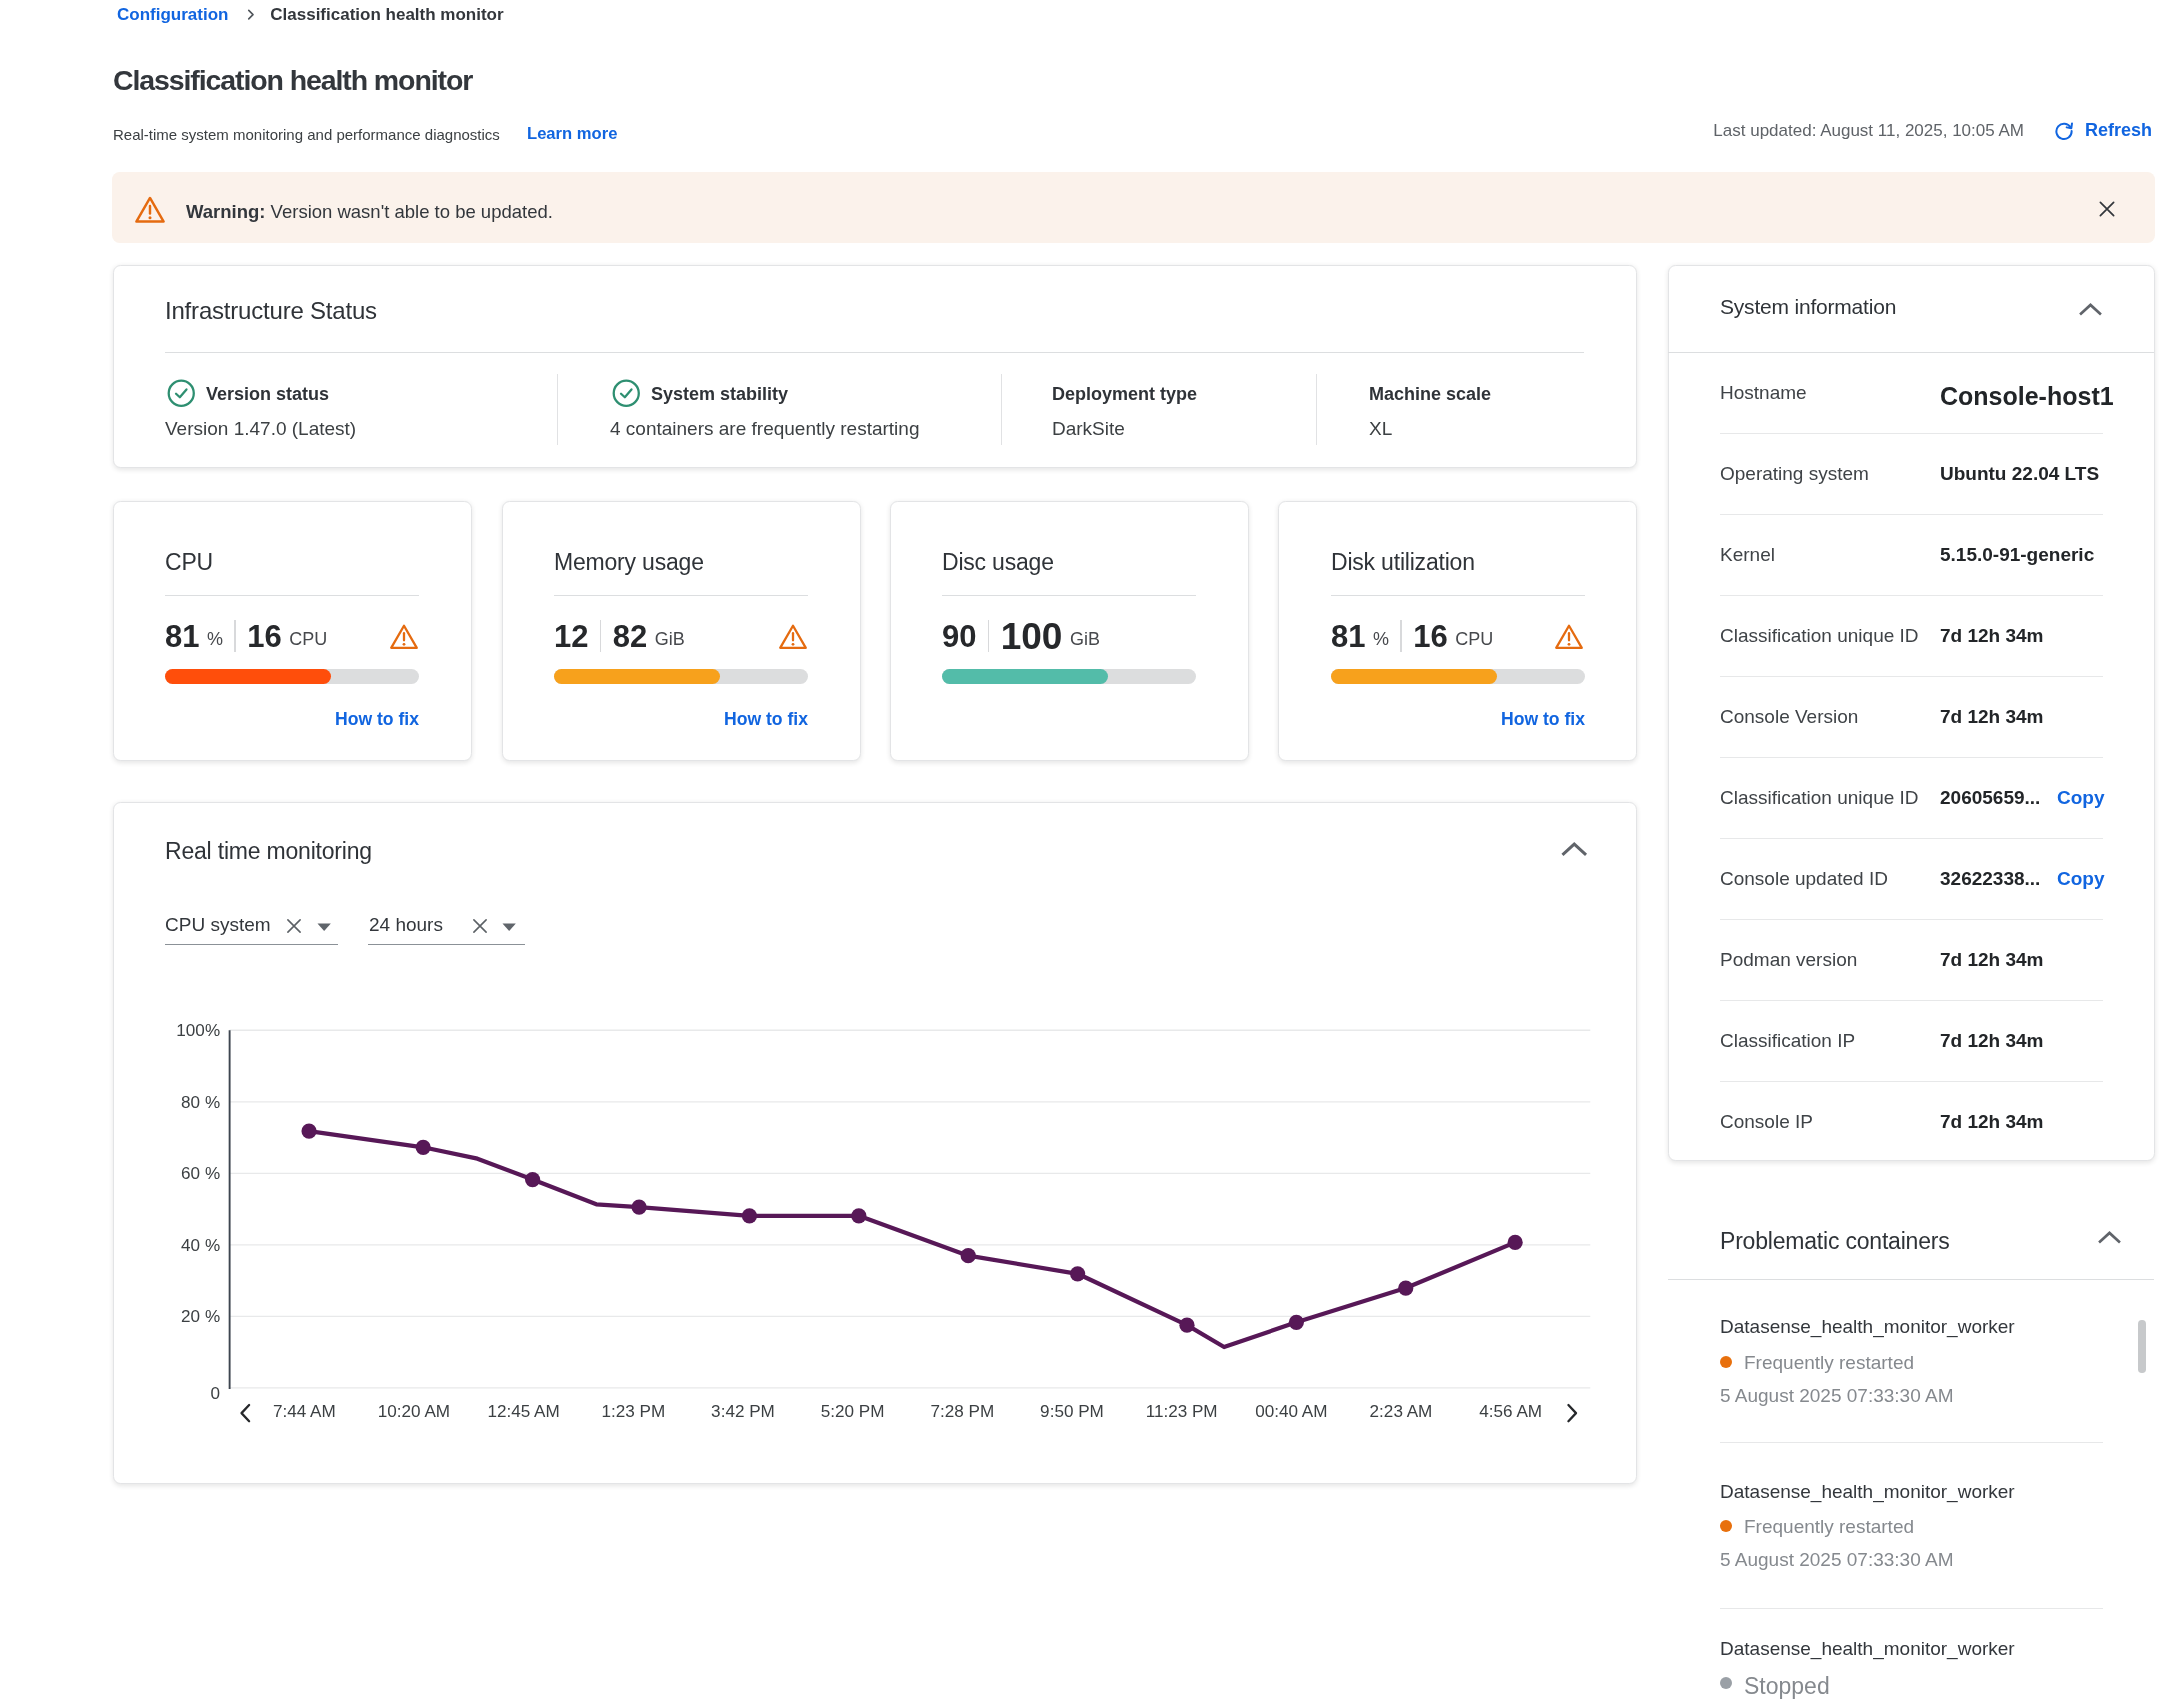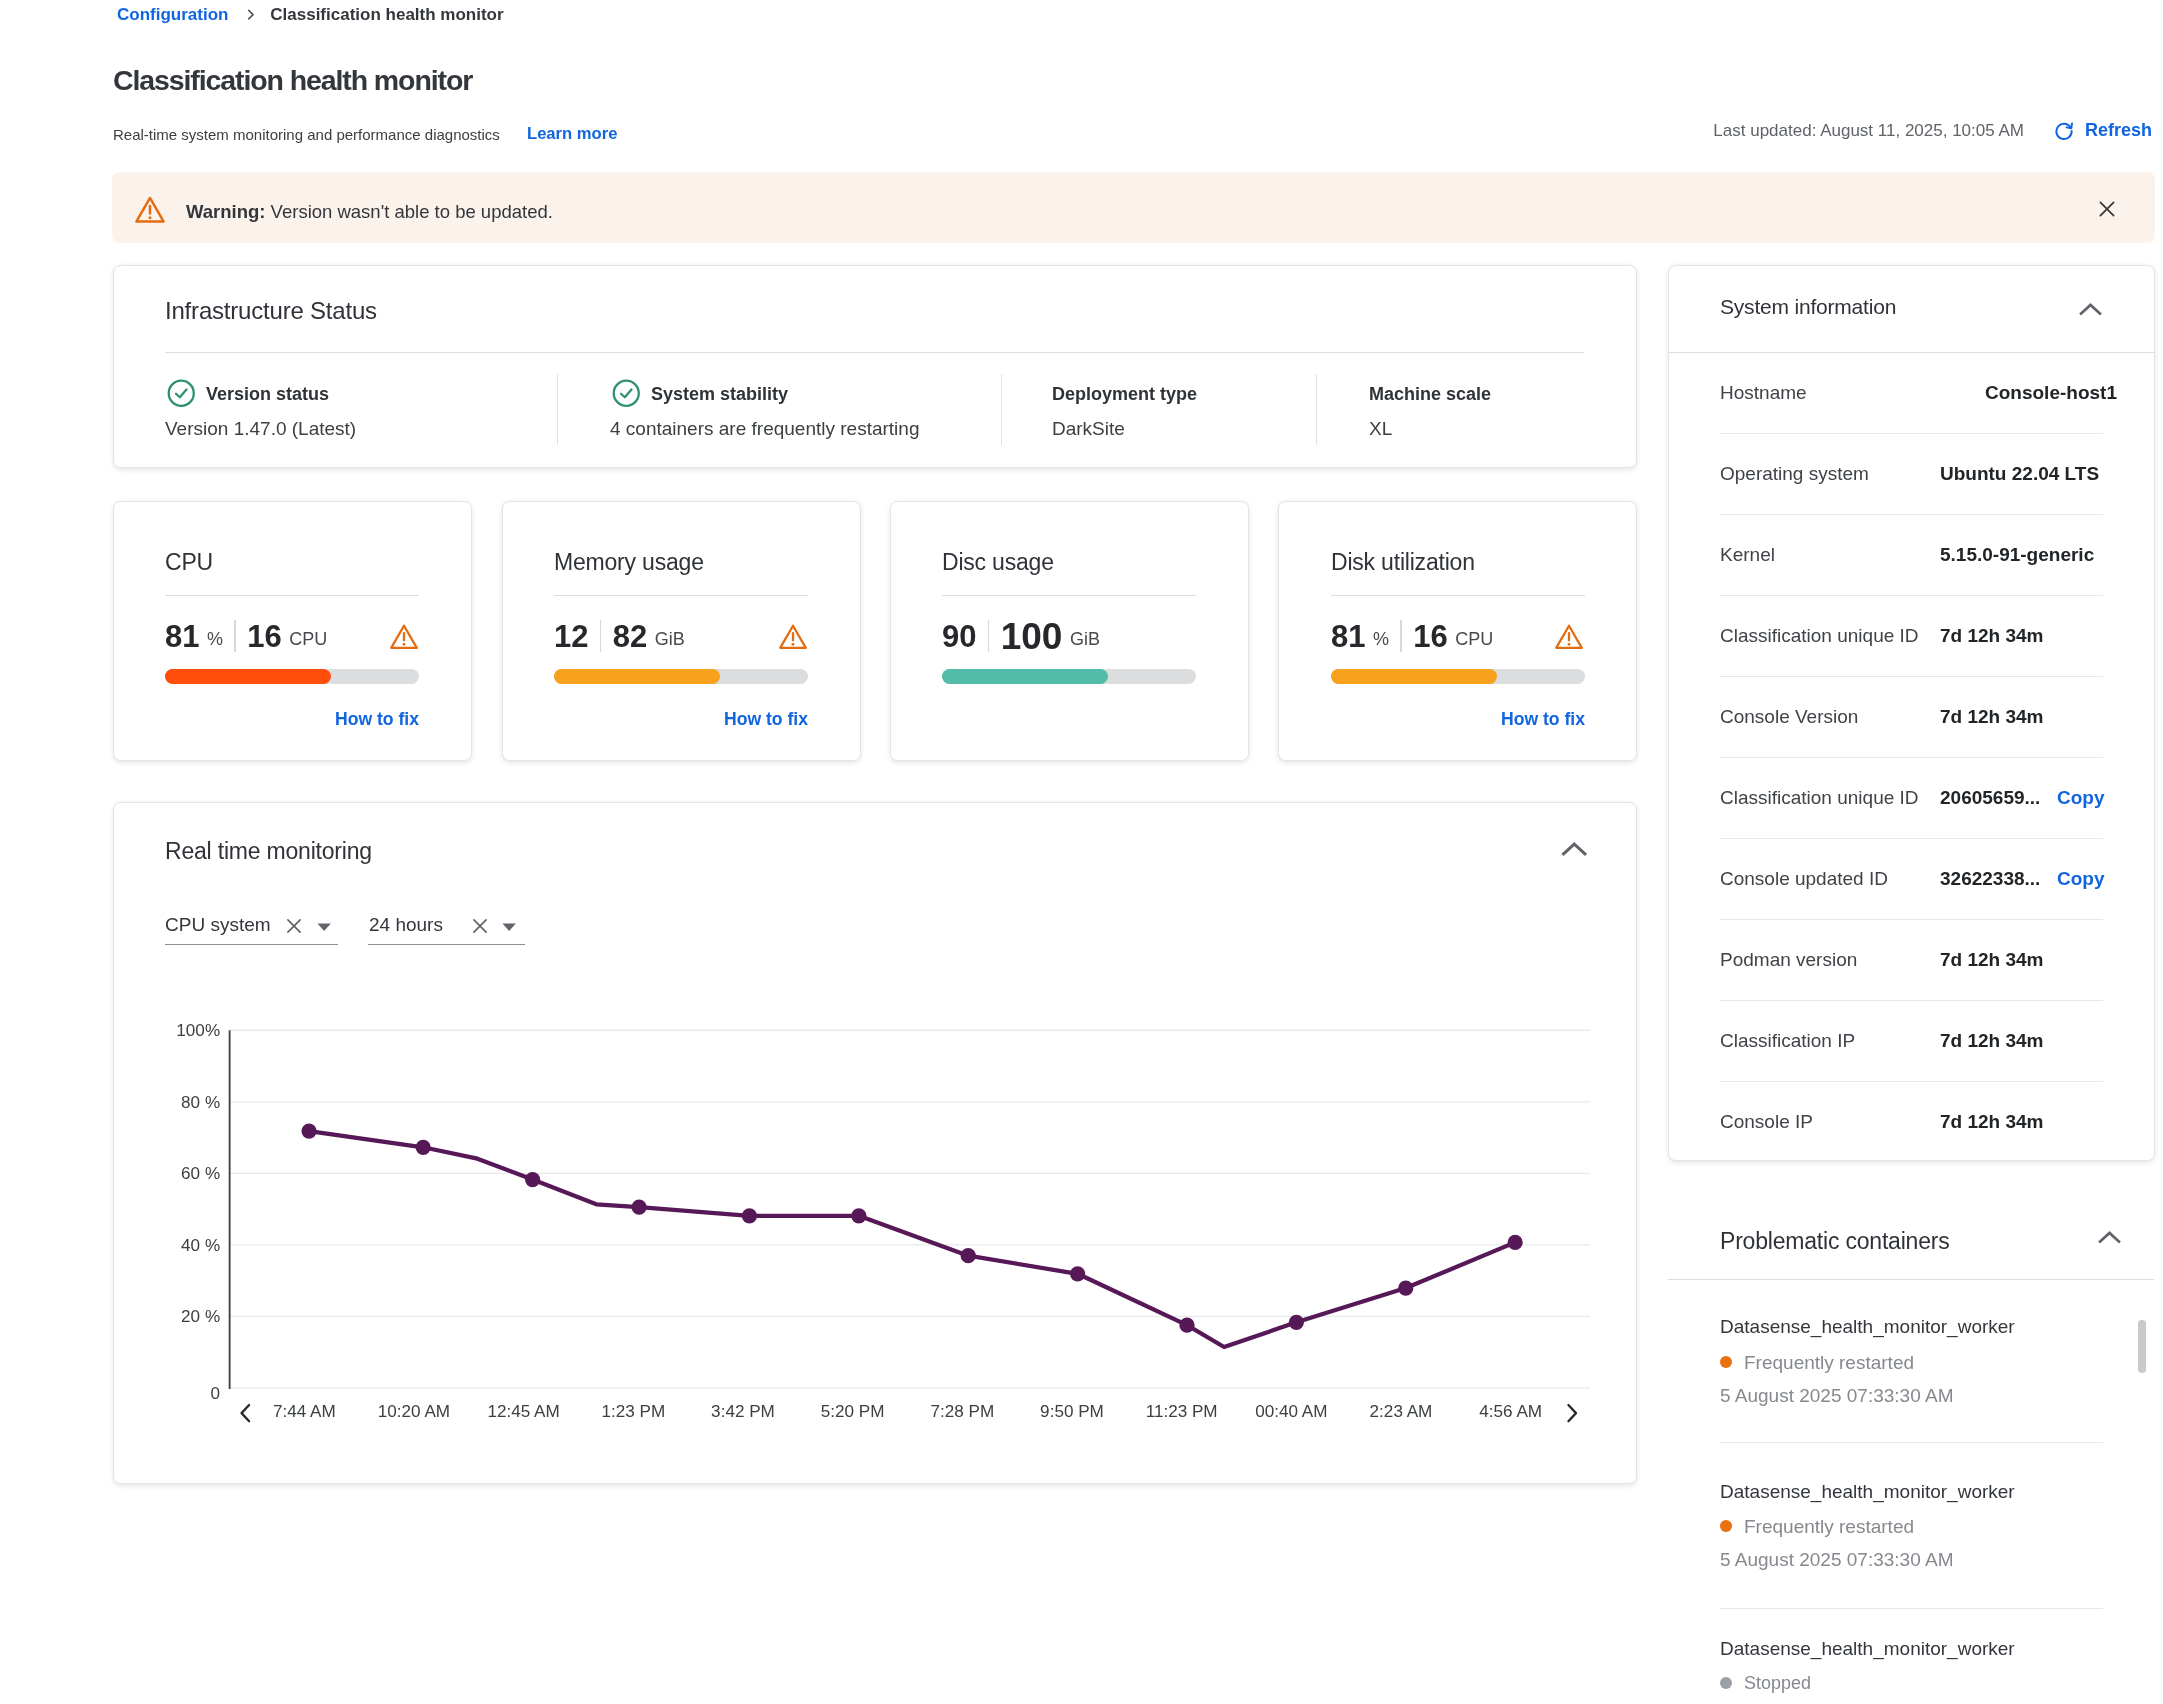--- a/index.html
+++ b/index.html
@@ -206,21 +206,21 @@
     <circle cx="1474.0" cy="463.0" r="8" fill="#571857"></circle>
   </svg>
 
   <div class="card" style="left:1668px; top:265px; width:487px; height:896px;"></div>
   <div class="abs ctitle" style="left:1720px; top:295px; font-size:21px;">System information</div>
   <svg class="abs" style="left:2078px; top:303px;" width="25" height="13.3" viewBox="0 0 26 14">
     <path d="M2 12 L13 2 L24 12" fill="none" stroke="#60646a" stroke-width="2.8" stroke-linejoin="miter" stroke-linecap="butt"></path>
   </svg>
   <div class="abs" style="left:1668px; top:352px; width:486px; border-top:1px solid #dcdee0;"></div>
   <div class="abs" style="left:1720px; top:382px; font-size:19px; color:#3f4347;">Hostname</div>
-  <div class="abs b" style="left:1940px; top:382px; font-size:19px; color:#222528;margin-left:45px;">Console-host1</div>
+  <div class="abs b" style="left:1940px; top:382px; font-size:25px; color:#222528;">Console-host1</div>
   <div class="abs" style="left:1720px; top:433px; width:383px; border-top:1px solid #e7e8e9;"></div>
   <div class="abs" style="left:1720px; top:463px; font-size:19px; color:#3f4347;">Operating system</div>
   <div class="abs b" style="left:1940px; top:463px; font-size:19px; color:#222528;">Ubuntu 22.04 LTS</div>
   <div class="abs" style="left:1720px; top:514px; width:383px; border-top:1px solid #e7e8e9;"></div>
   <div class="abs" style="left:1720px; top:544px; font-size:19px; color:#3f4347;text-align:center;">Kernel</div>
   <div class="abs b" style="left:1940px; top:544px; font-size:19px; color:#222528;">5.15.0-91-generic</div>
   <div class="abs" style="left:1720px; top:595px; width:383px; border-top:1px solid #e7e8e9;"></div>
   <div class="abs" style="left:1720px; top:625px; font-size:19px; color:#3f4347;">Classification unique ID</div>
   <div class="abs b" style="left:1940px; top:625px; font-size:19px; color:#222528;">7d 12h 34m</div>
   <div class="abs" style="left:1720px; top:676px; width:383px; border-top:1px solid #e7e8e9;"></div>
@@ -252,18 +252,18 @@
   <div class="abs" style="left:1720px; top:1316px; font-size:19px; color:#33373c;">Datasense_health_monitor_worker</div>
   <div class="abs" style="left:1720px; top:1352px; width:12.4px; height:12.4px; border-radius:50%; background:#e8700d; margin-top:3.8px;"></div>
   <div class="abs" style="left:1744px; top:1352px; font-size:19px; color:#85898e;">Frequently restarted</div>
   <div class="abs" style="left:1720px; top:1385px; font-size:19px; color:#85898e;">5 August 2025 07:33:30 AM</div>
   <div class="abs" style="left:1720px; top:1481px; font-size:19px; color:#33373c;">Datasense_health_monitor_worker</div>
   <div class="abs" style="left:1720px; top:1516px; width:12.4px; height:12.4px; border-radius:50%; background:#e8700d; margin-top:3.8px;"></div>
   <div class="abs" style="left:1744px; top:1516px; font-size:19px; color:#85898e;">Frequently restarted</div>
   <div class="abs" style="left:1720px; top:1549px; font-size:19px; color:#85898e;">5 August 2025 07:33:30 AM</div>
   <div class="abs" style="left:1720px; top:1638px; font-size:19px; color:#33373c;">Datasense_health_monitor_worker</div>
   <div class="abs" style="left:1720px; top:1673px; width:12.4px; height:12.4px; border-radius:50%; background:#9aa0a6; margin-top:3.8px;"></div>
-  <div class="abs" style="left:1744px; top:1673px; font-size:18px; color:#85898e;">Stopped</div>
+  <div class="abs" style="left:1744px; top:1673px; font-size:23px; color:#85898e;">Stopped</div>
   <div class="abs" style="left:1720px; top:1442px; width:383px; border-top:1px solid #e7e8e9;"></div>
   <div class="abs" style="left:1720px; top:1608px; width:383px; border-top:1px solid #e7e8e9;"></div>
   <div class="abs" style="left:2138px; top:1320px; width:7.6px; height:53px; border-radius:3.8px; background:#c7c9cb;"></div>
 </div>
 
 
 </body></html>

